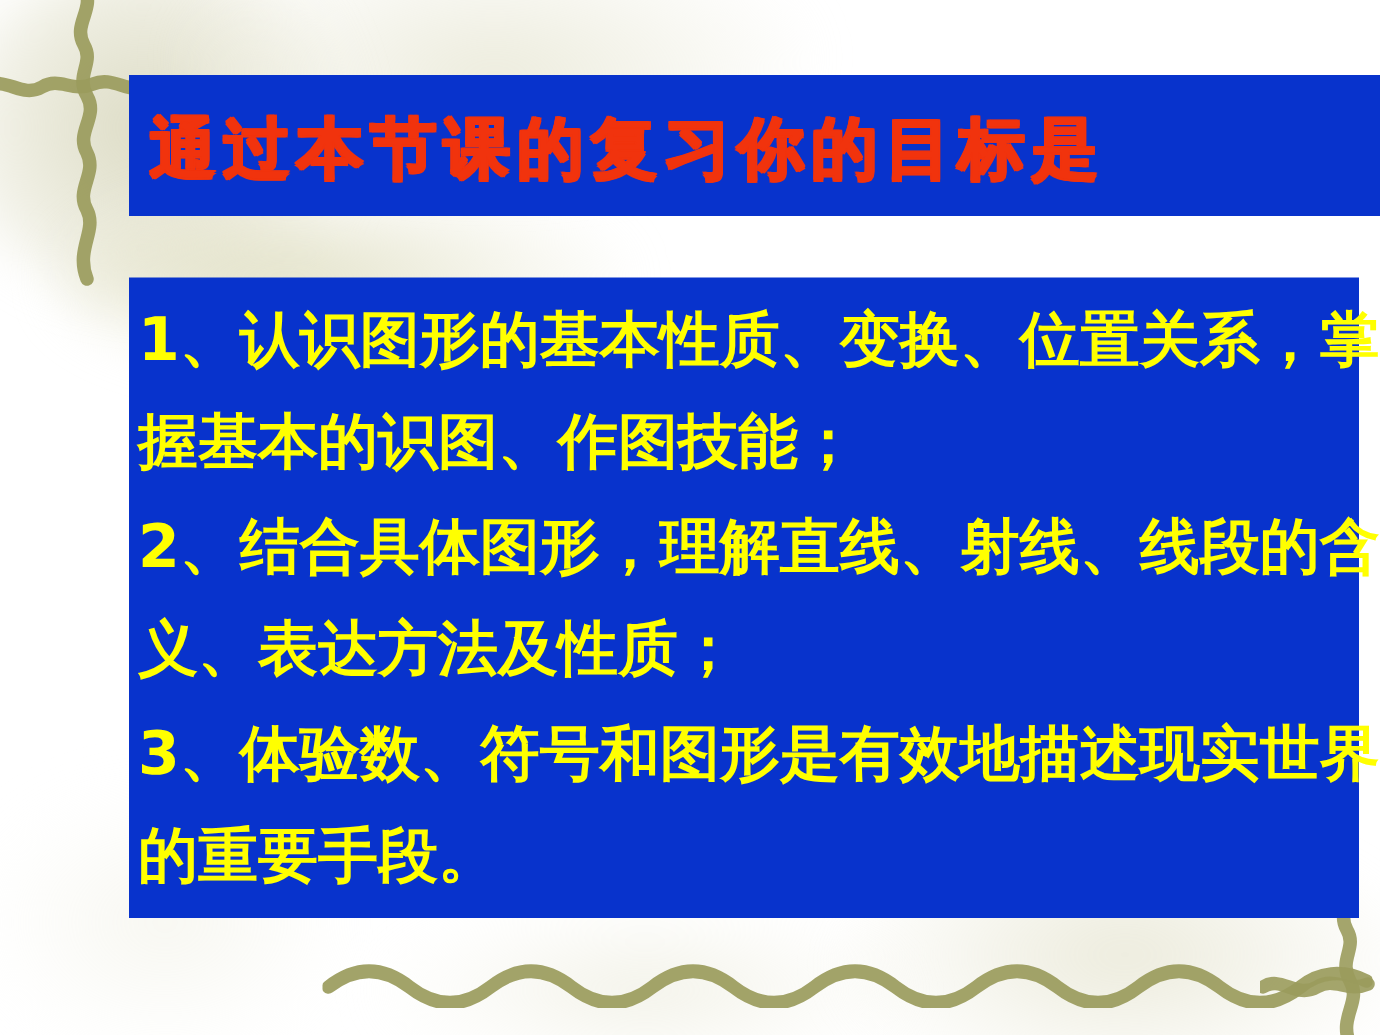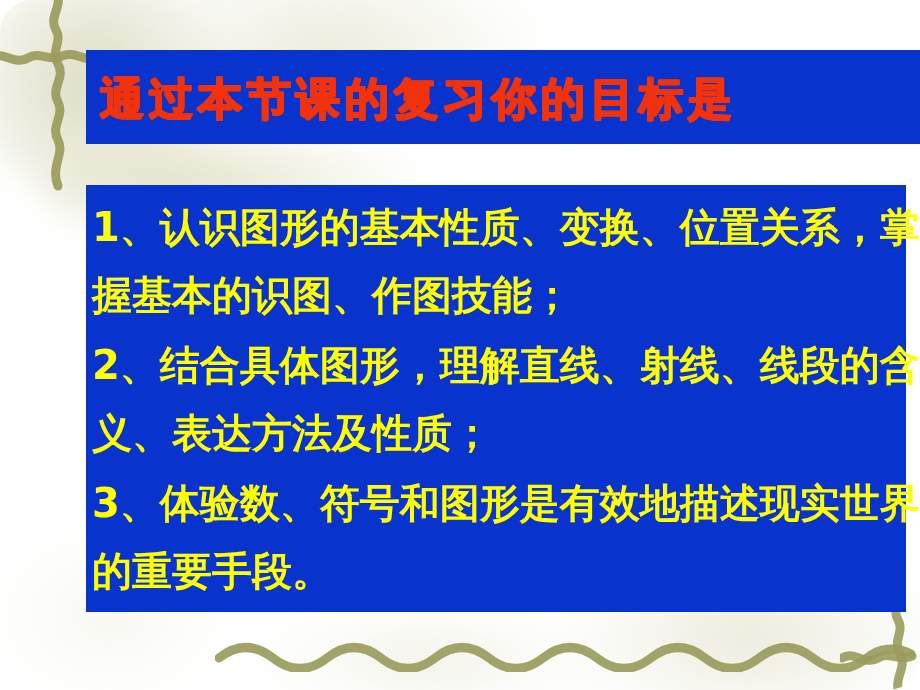--- a/index.html
+++ b/index.html
@@ -14,21 +14,20 @@
     font-family: "DejaVu Sans", "Liberation Sans", sans-serif;
     background: #ffffff;
   }
 
   #slide {
     position: relative;
     width: 920px;
     height: 690px;
     background: #ffffff;
     overflow: hidden;
-    border-radius: 32px;
   }
 
   
   .texture-blob {
     position: absolute;
     border-radius: 50%;
     filter: blur(16px);
     pointer-events: none;
   }
   .tex-a {

